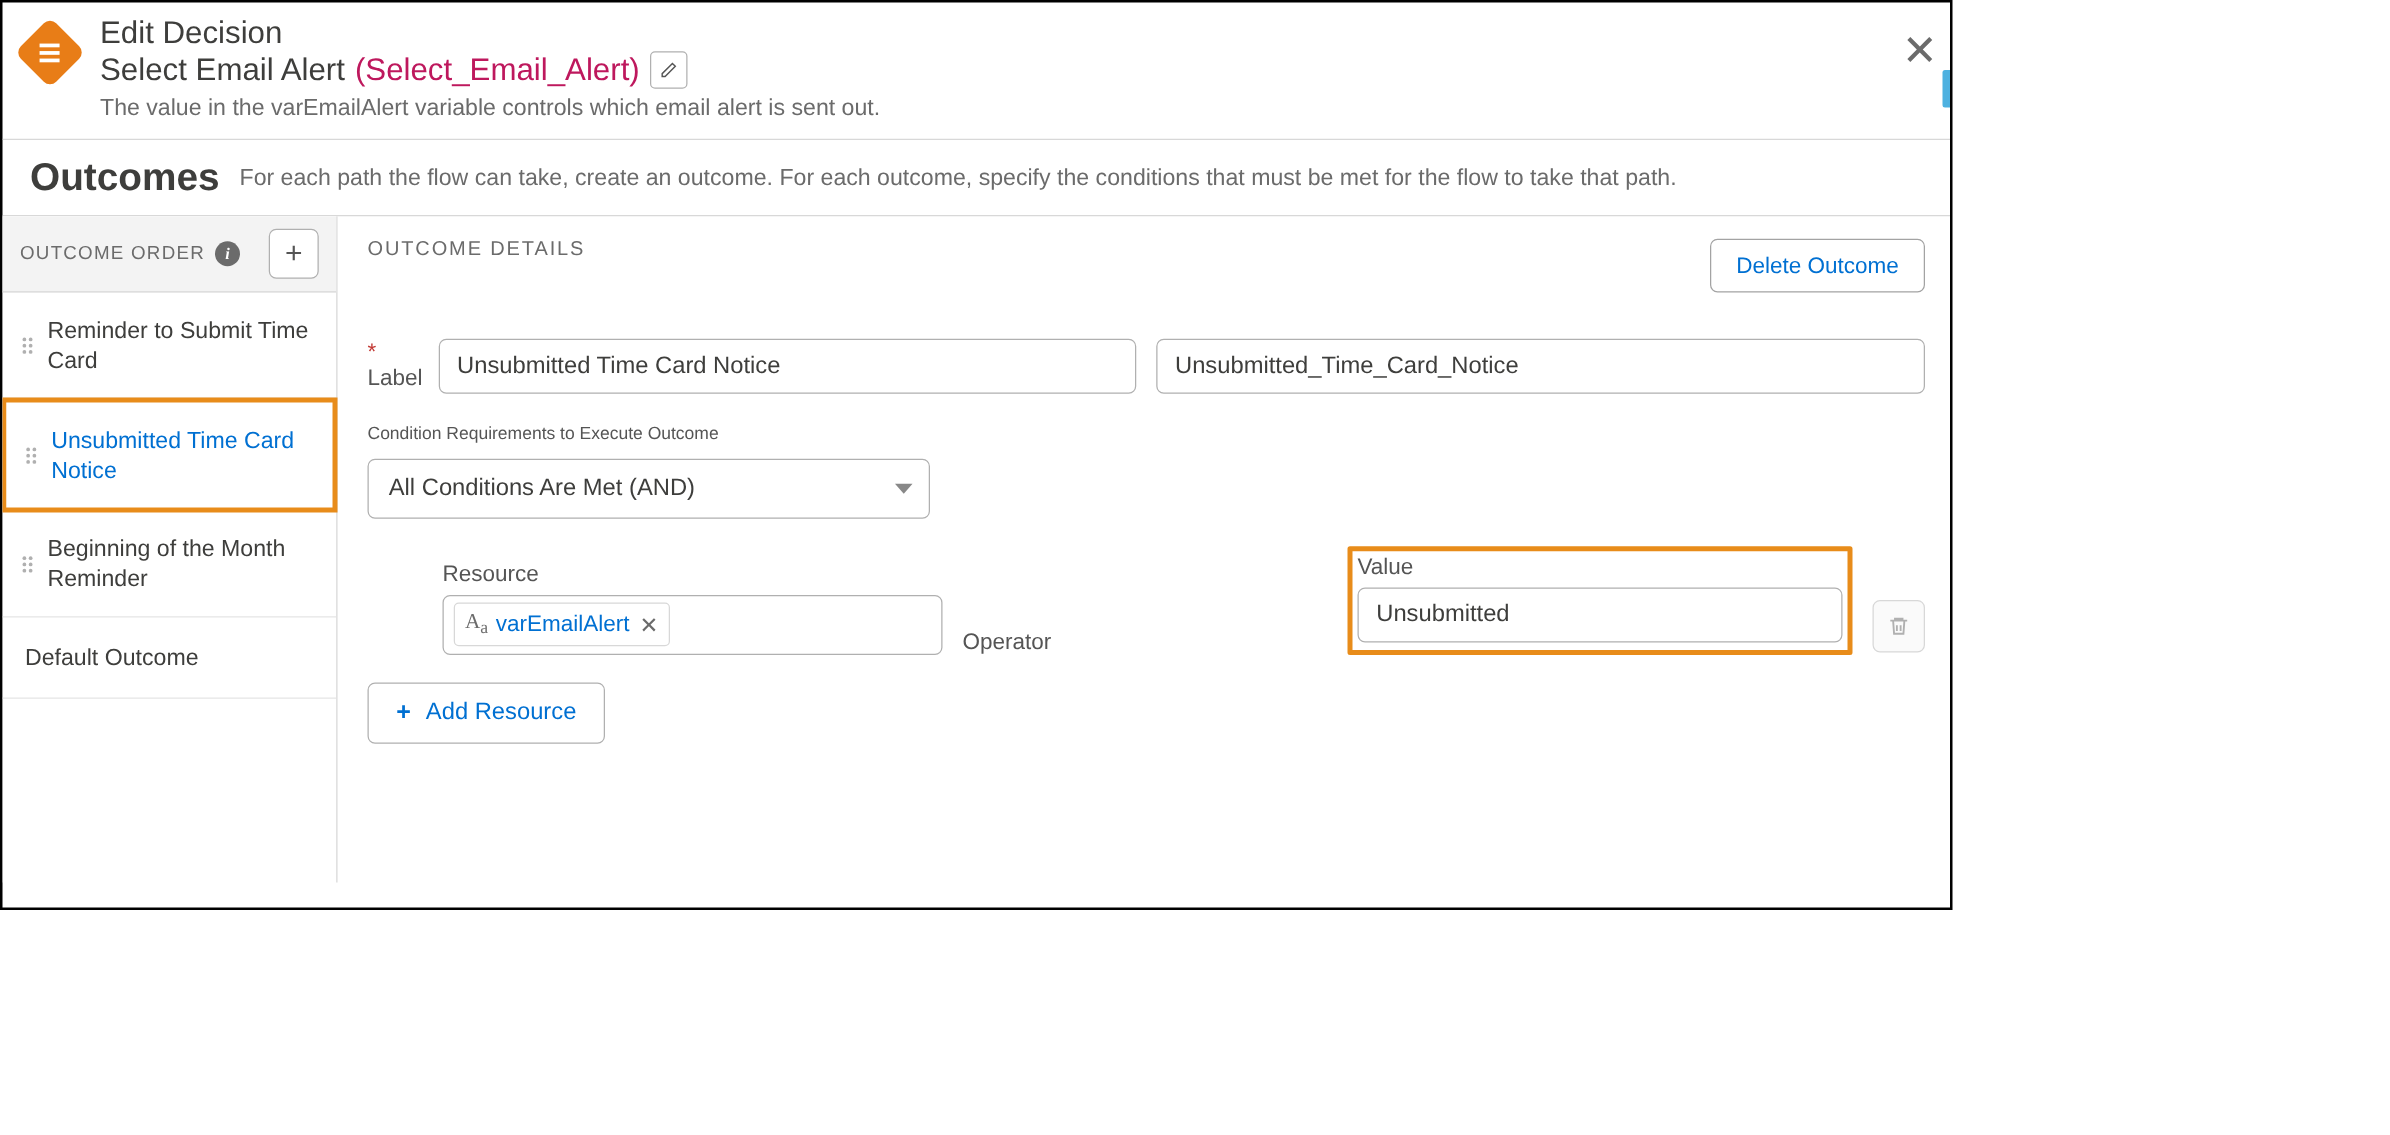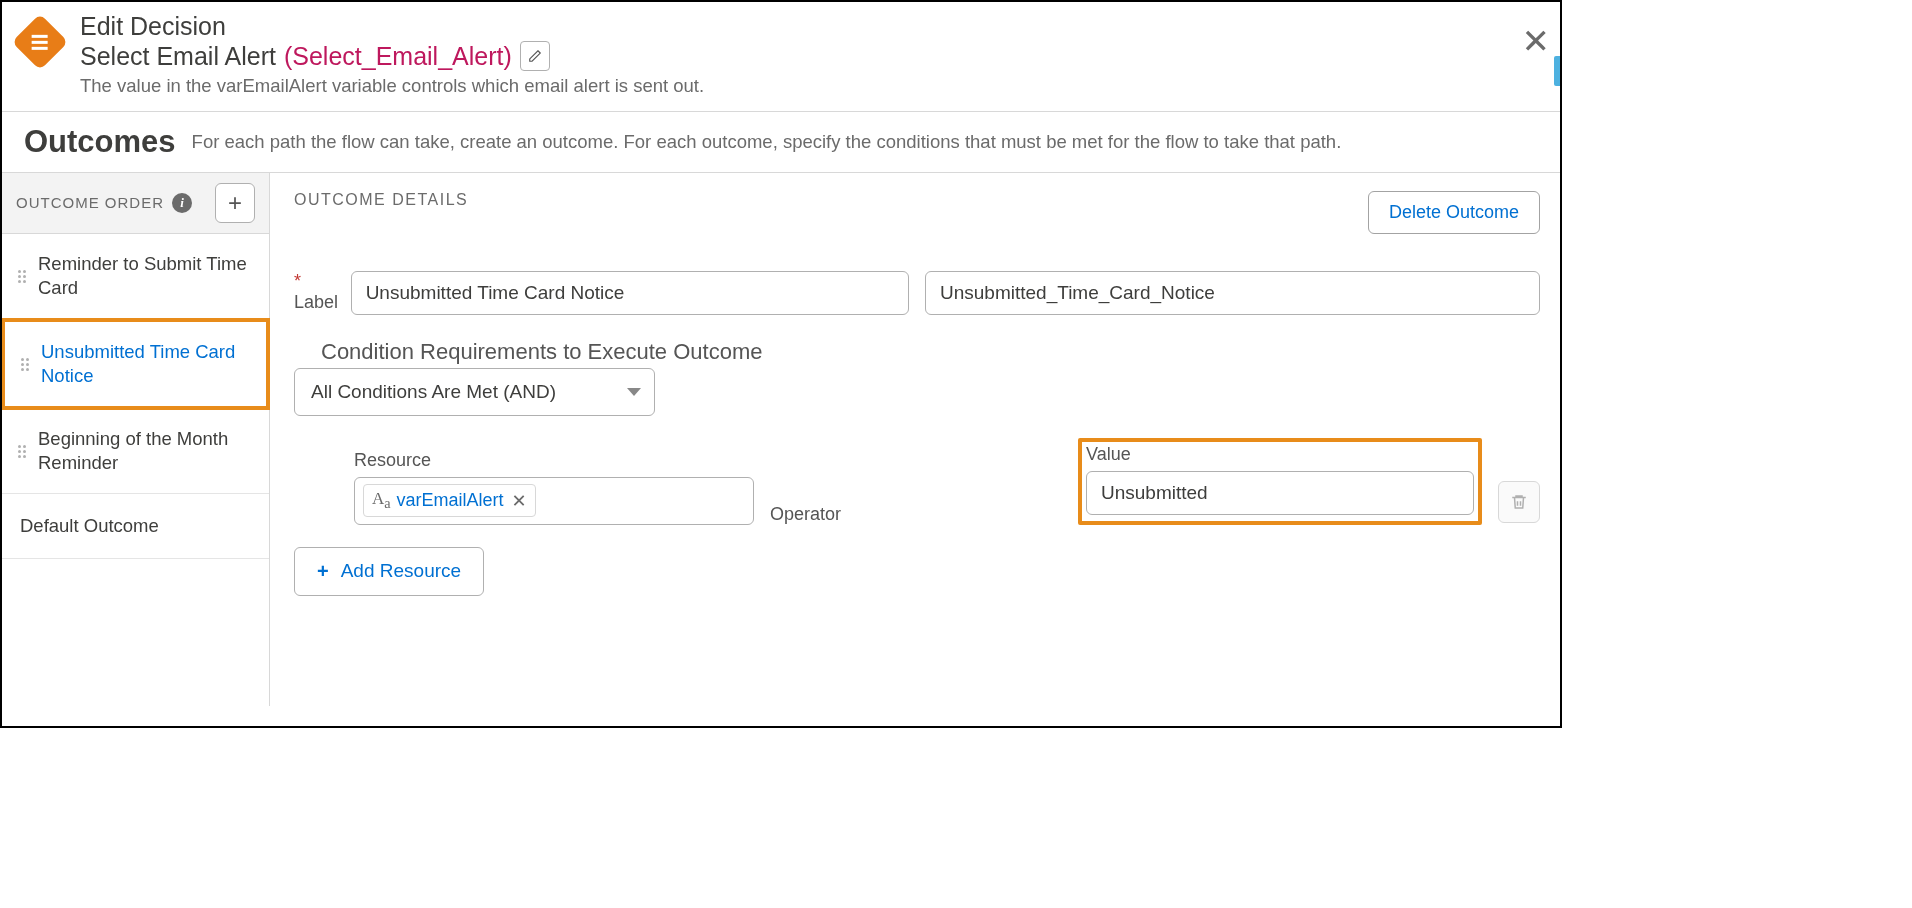--- a/index.html
+++ b/index.html
@@ -51,22 +51,22 @@
     .details-header { display:flex; justify-content:space-between; align-items:flex-start; }
     .details-title { font-size:16px; letter-spacing:1.5px; color:#6b6b6b; }
     .delete-btn { border:1px solid #a3a3a3; border-radius:6px; padding:10px 20px; color:#0070d2; font-size:18px; background:#fff; cursor:pointer;}
 
     .form-row { display:flex; gap:16px; margin-top:26px; }
     .field { flex:1; display:flex; gap:6px;margin-top:11px; }
     .field-label { font-size:18px; color:#555; }
     .field-label.required::before { content:'* '; color:#c23934; }
     .field-input { border:1px solid #b0b0b0; border-radius:6px; padding:10px 14px; font-size:19px; color:#3e3e3c; width:100%; background:#fff;}
 
-    .cond-label { font-size:22px; color:#555; margin-top:22px; line-height:1.4;margin-left:27px; }
-    .select-wrap { position:relative; width:361px; }
+    .cond-label { font-size:14px; color:#555; margin-top:22px; line-height:1.4; }
+    .select-wrap { position:relative; width:450px; margin-top:10px; }
     .select { border:1px solid #b0b0b0; border-radius:6px; padding:12px 40px 12px 16px; font-size:19px; background:#fff; width:100%; cursor:pointer;}
     .select-caret { position:absolute; right:14px; top:50%; transform:translateY(-50%); width:0; height:0; border-left:7px solid transparent; border-right:7px solid transparent; border-top:8px solid #888; }
 
     .cond-row { display:flex; gap:16px; margin-top:28px; align-items:flex-end; padding-left:60px; }
     .cond-field { display:flex; flex-direction:column; gap:6px; }
     .cond-field-label { font-size:18px; color:#555; }
     .rf { width: 400px; }
     .of { width: 292px; }
     .resource-pill { border:1px solid #b0b0b0; border-radius:6px; padding:6px 8px; display:flex; align-items:center; gap:8px; background:#fff; height:48px;}
     .pill-inner { border:1px solid #d8d8d8; border-radius:4px; padding:4px 8px; display:flex; align-items:center; gap:6px; font-size:18px; color:#0070d2;}

